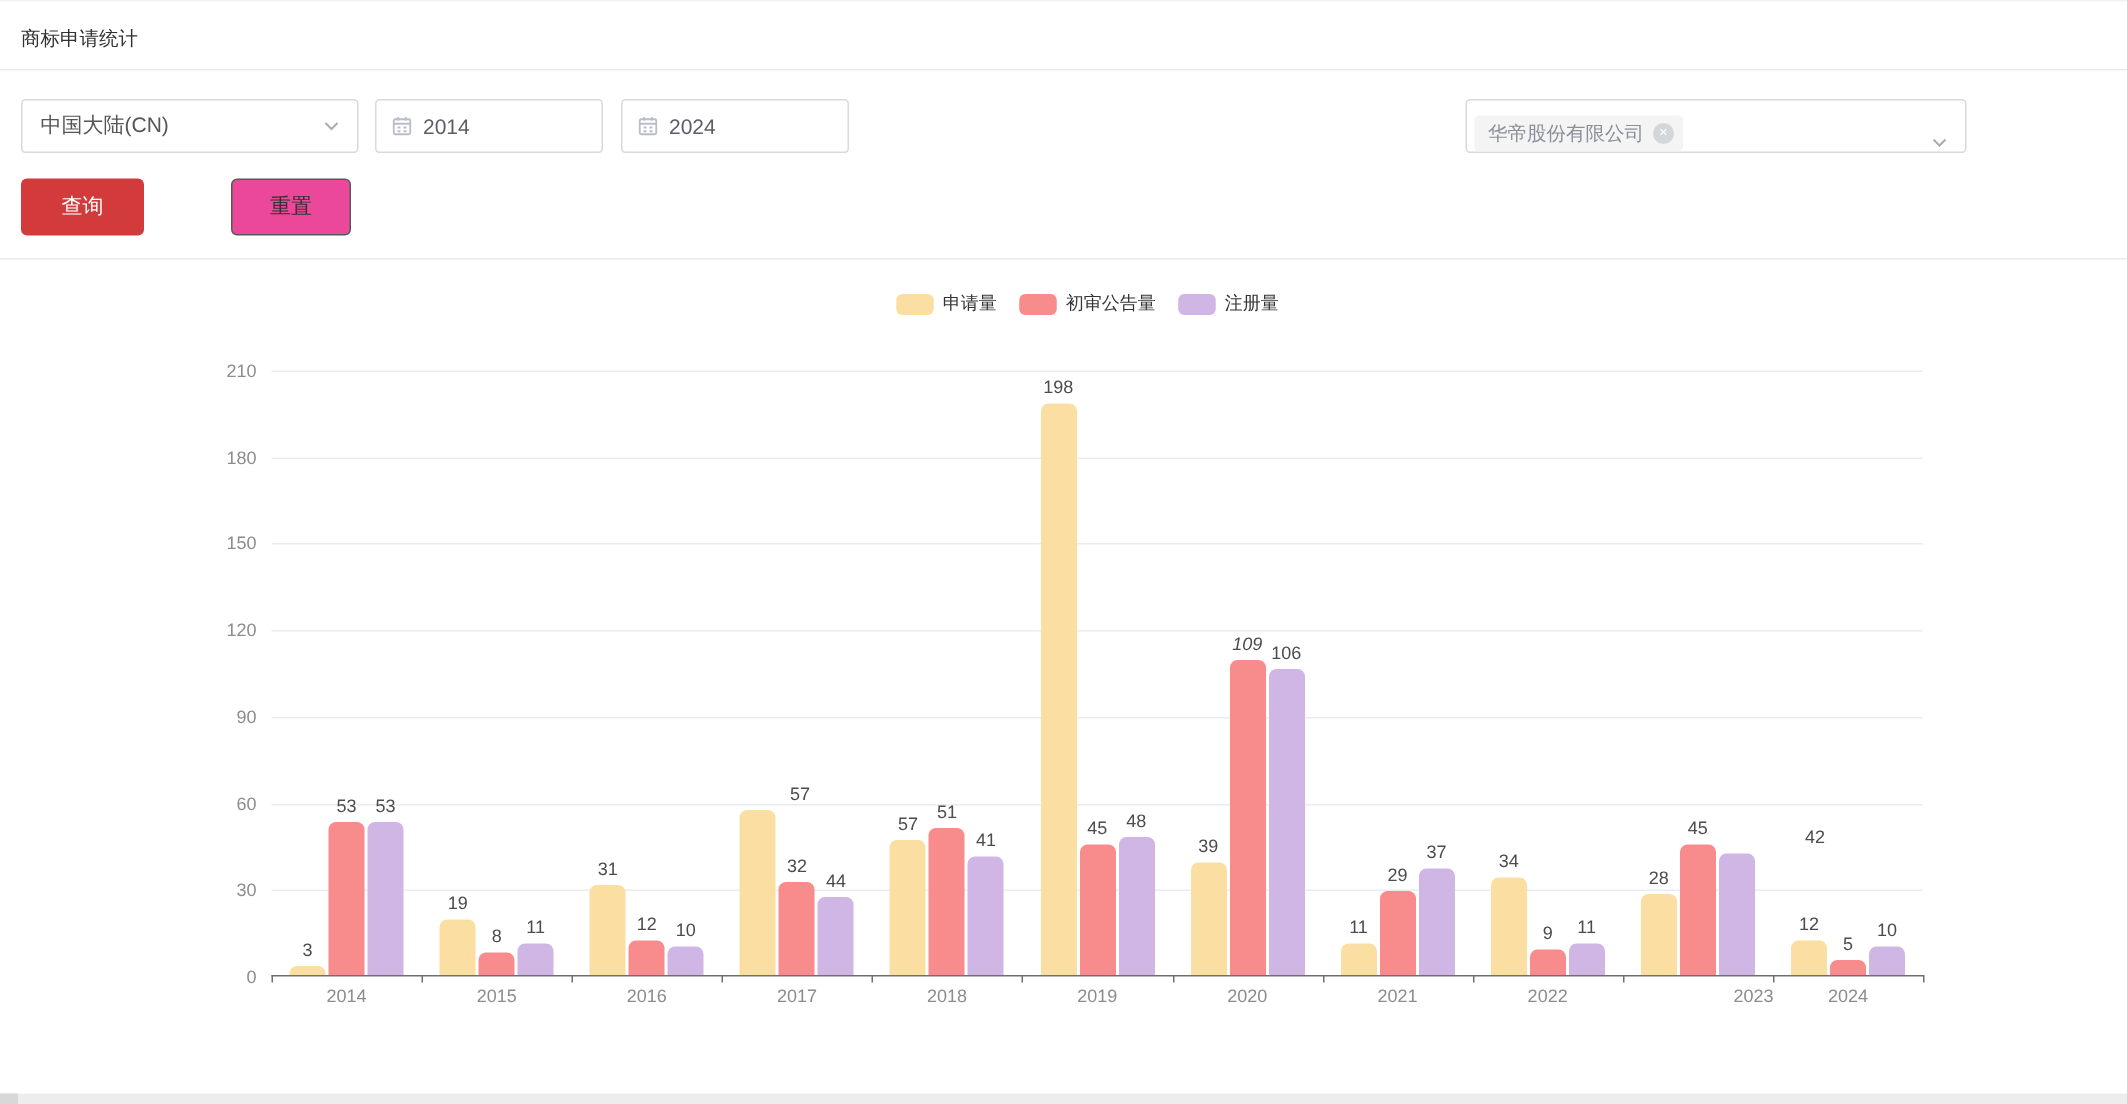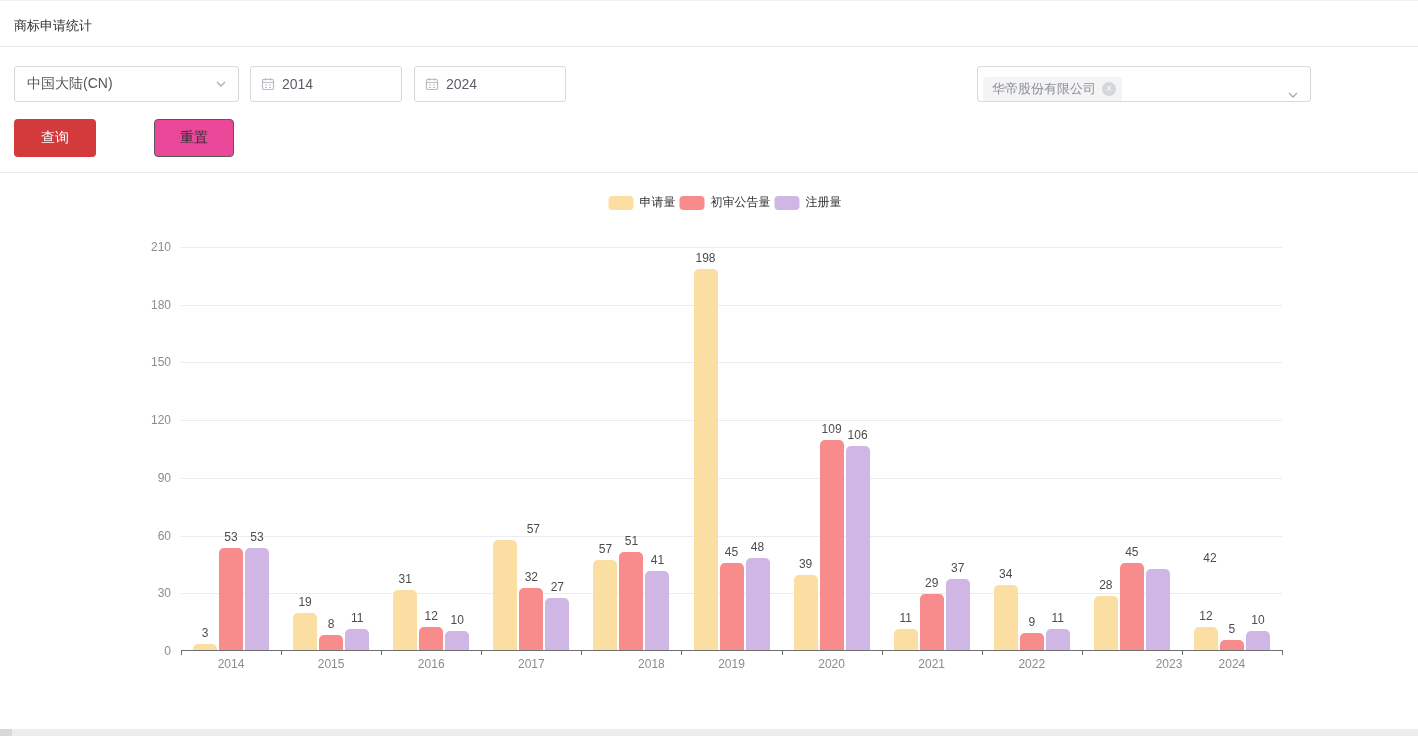--- a/index.html
+++ b/index.html
@@ -31,21 +31,21 @@
     font-size:10px; line-height:14px; text-align:center; cursor:pointer; }
 
   
   .btn { position:absolute; top:118px; height:38px; border-radius:4px; font-size:14px;
     display:flex; align-items:center; justify-content:center; cursor:pointer; }
   .btn-primary { left:14px; width:82px; background:var(--accent,#d23a3c); color:#fff; border:none; }
   .btn-reset { left:107px; width:80px; background:#ec4899; color:#303133; border:1px solid #595959;margin-left:47px; }
 
   
   .legend { position:absolute; top:193px; left:725px; transform:translateX(-50%);
-    display:flex; align-items:center; gap:4px; }
+    display:flex; align-items:center; gap:15px; }
   .legend-item { display:flex; align-items:center; gap:6px; font-size:12px; color:#333; cursor:pointer; }
   .legend-marker { width:25px; height:14px; border-radius:4px; }
 
   .plot { position:absolute; left:181px; top:246px; width:1101px; height:404px;
     border-bottom:1px solid #6f6f6f; }
   .gridline { position:absolute; left:0; right:0; height:1px; background:#e9ecf3; }
   .y-label { position:absolute; left:-50px; width:40px; text-align:right; font-size:12px;
     color:#8c8c8c; }
   .x-tick { position:absolute; top:100%; width:1px; height:5px; background:#6f6f6f; }
   .x-label { position:absolute; top:calc(100% + 7px); transform:translateX(-50%);
@@ -177,40 +177,40 @@
       <div class="bar" style="left: 238.227px; width: 24px; height: 23.0857px; background: rgb(248, 139, 139);"></div>
       <div class="bar-label" style="left: 250.227px; bottom: 27.0857px;">12</div>
       <div class="bar" style="left: 264.227px; width: 24px; height: 19.2381px; background: rgb(207, 182, 229);"></div>
       <div class="bar-label" style="left: 276.227px; bottom: 23.2381px;">10</div>
       <div class="x-label" style="left: 350.318px;">2017</div>
       <div class="bar" style="left: 312.318px; width: 24px; height: 109.657px; background: rgb(251, 223, 162);"></div>
       <div class="bar-label" style="left: 324.318px; bottom: 113.657px; margin-left: 28px;">57</div>
       <div class="bar" style="left: 338.318px; width: 24px; height: 61.5619px; background: rgb(248, 139, 139);"></div>
       <div class="bar-label" style="left: 350.318px; bottom: 65.5619px;">32</div>
       <div class="bar" style="left: 364.318px; width: 24px; height: 51.9429px; background: rgb(207, 182, 229);"></div>
-      <div class="bar-label" style="left: 376.318px; bottom: 55.9429px;">27</div>
-      <div class="x-label" style="left: 450.409px; margin-left: 20px;">2018</div>
+      <div class="bar-label" style="left: 376.318px; bottom: 55.9429px;">44</div>
+      <div class="x-label" style="left: 450.409px;">2018</div>
       <div class="bar" style="left: 412.409px; width: 24px; height: 90.419px; background: rgb(251, 223, 162);"></div>
       <div class="bar-label" style="left: 424.409px; bottom: 94.419px;">57</div>
       <div class="bar" style="left: 438.409px; width: 24px; height: 98.1143px; background: rgb(248, 139, 139);"></div>
       <div class="bar-label" style="left: 450.409px; bottom: 102.114px;">51</div>
       <div class="bar" style="left: 464.409px; width: 24px; height: 78.8762px; background: rgb(207, 182, 229);"></div>
       <div class="bar-label" style="left: 476.409px; bottom: 82.8762px;">41</div>
       <div class="x-label" style="left: 550.5px;">2019</div>
       <div class="bar" style="left: 512.5px; width: 24px; height: 380.914px; background: rgb(251, 223, 162);"></div>
       <div class="bar-label" style="left: 524.5px; bottom: 384.914px;">198</div>
       <div class="bar" style="left: 538.5px; width: 24px; height: 86.5714px; background: rgb(248, 139, 139);"></div>
       <div class="bar-label" style="left: 550.5px; bottom: 90.5714px;">45</div>
       <div class="bar" style="left: 564.5px; width: 24px; height: 92.3429px; background: rgb(207, 182, 229);"></div>
       <div class="bar-label" style="left: 576.5px; bottom: 96.3429px;">48</div>
       <div class="x-label" style="left: 650.591px;">2020</div>
       <div class="bar" style="left: 612.591px; width: 24px; height: 75.0286px; background: rgb(251, 223, 162);"></div>
       <div class="bar-label" style="left: 624.591px; bottom: 79.0286px;">39</div>
       <div class="bar" style="left: 638.591px; width: 24px; height: 209.695px; background: rgb(248, 139, 139);"></div>
-      <div class="bar-label" style="left: 650.591px; bottom: 213.695px;">109</div>
+      <div class="bar-label" style="left: 650.591px; bottom: 213.695px; font-style: italic;">109</div>
       <div class="bar" style="left: 664.591px; width: 24px; height: 203.924px; background: rgb(207, 182, 229);"></div>
       <div class="bar-label" style="left: 676.591px; bottom: 207.924px;">106</div>
       <div class="x-label" style="left: 750.682px;">2021</div>
       <div class="bar" style="left: 712.682px; width: 24px; height: 21.1619px; background: rgb(251, 223, 162);"></div>
       <div class="bar-label" style="left: 724.682px; bottom: 25.1619px;">11</div>
       <div class="bar" style="left: 738.682px; width: 24px; height: 55.7905px; background: rgb(248, 139, 139);"></div>
       <div class="bar-label" style="left: 750.682px; bottom: 59.7905px;">29</div>
       <div class="bar" style="left: 764.682px; width: 24px; height: 71.181px; background: rgb(207, 182, 229);"></div>
       <div class="bar-label" style="left: 776.682px; bottom: 75.181px;">37</div>
       <div class="x-label" style="left: 850.773px;">2022</div>

